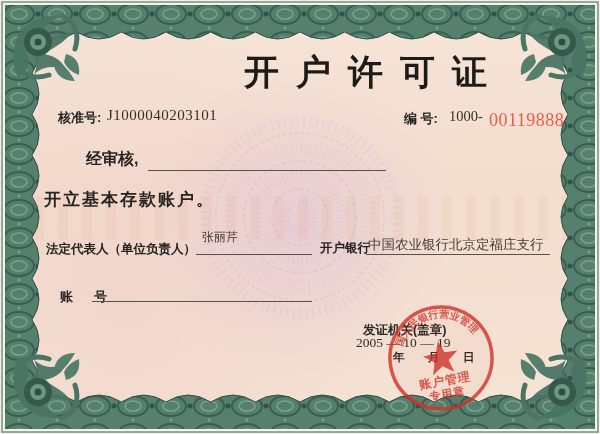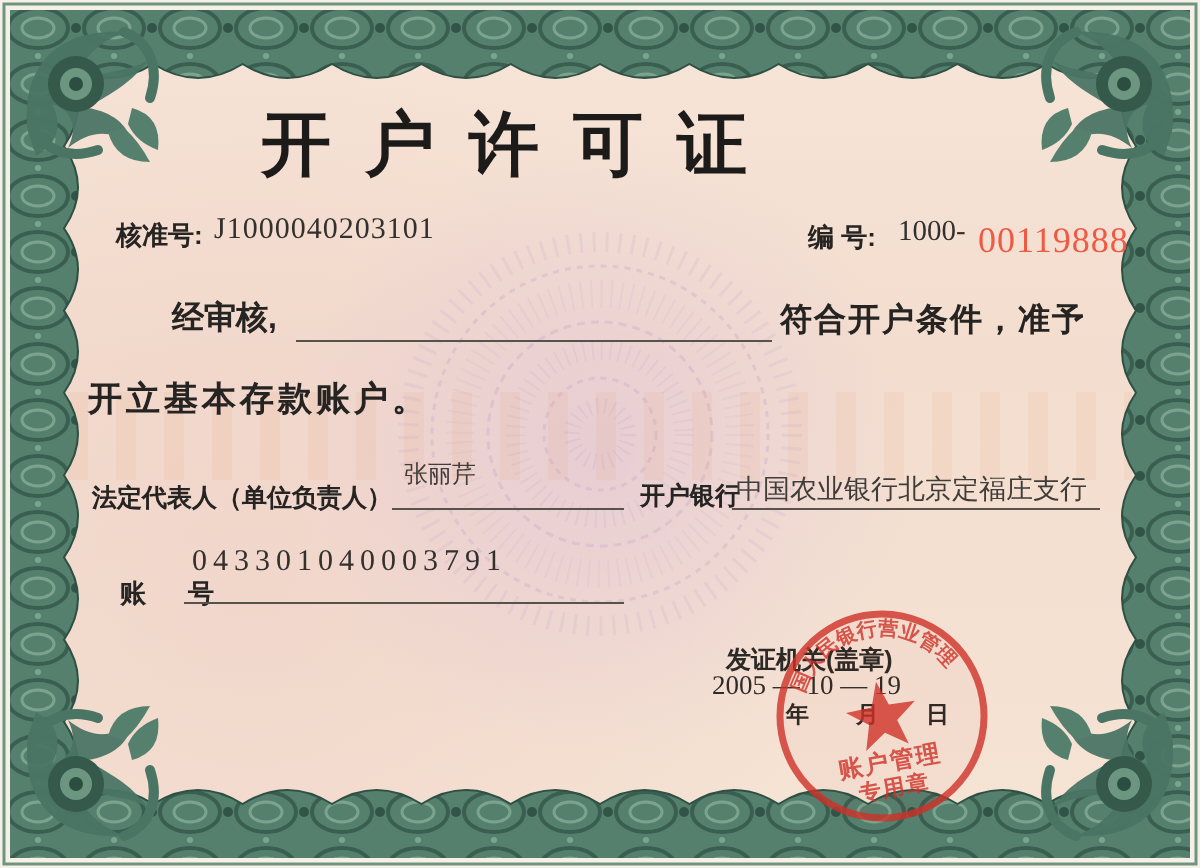--- a/index.html
+++ b/index.html
@@ -7,21 +7,21 @@
          font-family:"Liberation Sans","DejaVu Sans",sans-serif;}
   .paper{position:absolute;inset:0;background:#f6f0e7;}
   .inner-bg{position:absolute;left:28px;top:28px;right:28px;bottom:28px;
     background:
       radial-gradient(circle at 50% 52%, rgba(216,186,219,.42) 0%, rgba(216,186,219,.18) 26%, rgba(216,186,219,0) 46%),
       radial-gradient(circle at 18% 70%, rgba(238,205,196,.5), rgba(238,205,196,0) 55%),
       linear-gradient(180deg,#f6e4d6 0%,#f3ddcf 40%,#f5e3d4 100%);}
   .latent-band{position:absolute;left:34px;right:34px;top:196px;height:44px;opacity:.55;
     background:repeating-linear-gradient(90deg, rgba(222,130,70,.14) 0 10px, rgba(222,130,70,0) 10px 24px);}
   .abs{position:absolute;}
-  .title{left:0;top:49px;width:504px;text-align:center;font-family:"DejaVu Serif","Liberation Serif",serif;
+  .title{left:0;top:49px;width:504px;text-align:right;font-family:"DejaVu Serif","Liberation Serif",serif;
     font-weight:bold;font-size:35px;color:#1d1b1a;letter-spacing:17px;padding-left:17px;box-sizing:border-box;}
   .lbl{font-weight:bold;color:#262422;}
   .serif-val{font-family:"Liberation Serif","DejaVu Serif",serif;color:#33302d;}
   .hand{font-family:"DejaVu Serif","Liberation Serif",serif;color:#403c38;}
   .uline{border-bottom:1.2px solid #57524c;height:0;}
   .red{color:#ef5a45;}
   .approval-lbl{left:58px;top:109px;font-size:13px;}
   .approval-val{left:107px;top:107px;font-size:15px;letter-spacing:.5px;}
   .serial-lbl{left:404px;top:110px;font-size:13px;}
   .serial-prefix{left:449px;top:108px;font-size:14.5px;}
@@ -113,34 +113,32 @@
 
   <span class="abs lbl approval-lbl">核准号:</span>
   <span class="abs serif-val approval-val">J1000040203101</span>
 
   <span class="abs lbl serial-lbl">编 号:</span>
   <span class="abs serif-val serial-prefix">1000-</span>
   <span class="abs red serial-val">00119888</span>
 
   <span class="abs lbl review-prefix">经审核,</span>
   <div class="abs uline ul-company"></div>
-  <span class="abs lbl review-suffix">符合开户条件，准予</span>
 
   <span class="abs lbl open-line">开立基本存款账户。</span>
 
   <span class="abs lbl rep-lbl">法定代表人（单位负责人）</span>
   <span class="abs hand rep-name">张丽芹</span>
   <div class="abs uline ul-rep"></div>
 
   <span class="abs lbl bank-lbl">开户银行</span>
   <span class="abs hand bank-name">中国农业银行北京定福庄支行</span>
   <div class="abs uline ul-bank"></div>
 
   <span class="abs lbl acct-lbl">账　号</span>
-  <span class="abs serif-val acct-num">043301040003791</span>
   <div class="abs uline ul-acct"></div>
 
   <span class="abs issuer-lbl">发证机关(盖章)</span>
   <span class="abs serif-val issue-date">2005 — 10 — 19</span>
   <span class="abs date-units">年　月　日</span>
 
   <svg class="seal" width="116" height="116" viewBox="-58 -58 116 116">
     <g transform="rotate(-10)" opacity=".8">
       <circle r="51" fill="rgba(215,60,45,0.04)" stroke="#cf3128" stroke-width="3.5"></circle>
       <path id="sealArc" d="M-38,-14 A40.5,40.5 0 0 1 38,-14" fill="none"></path>

